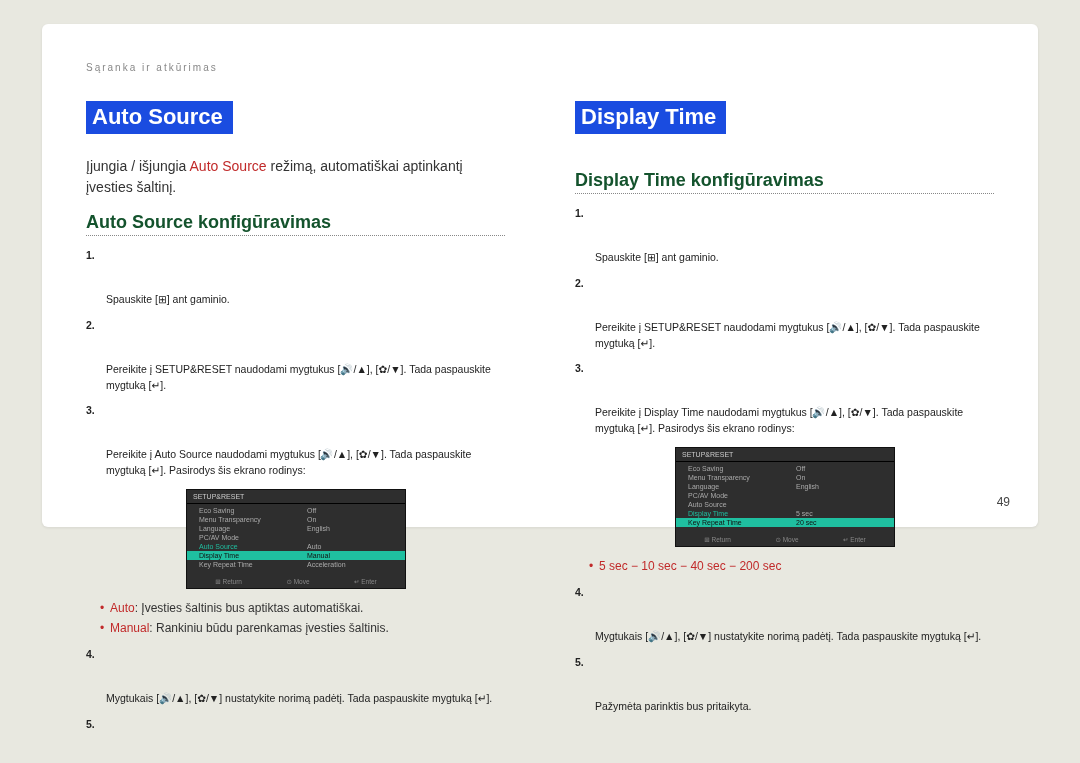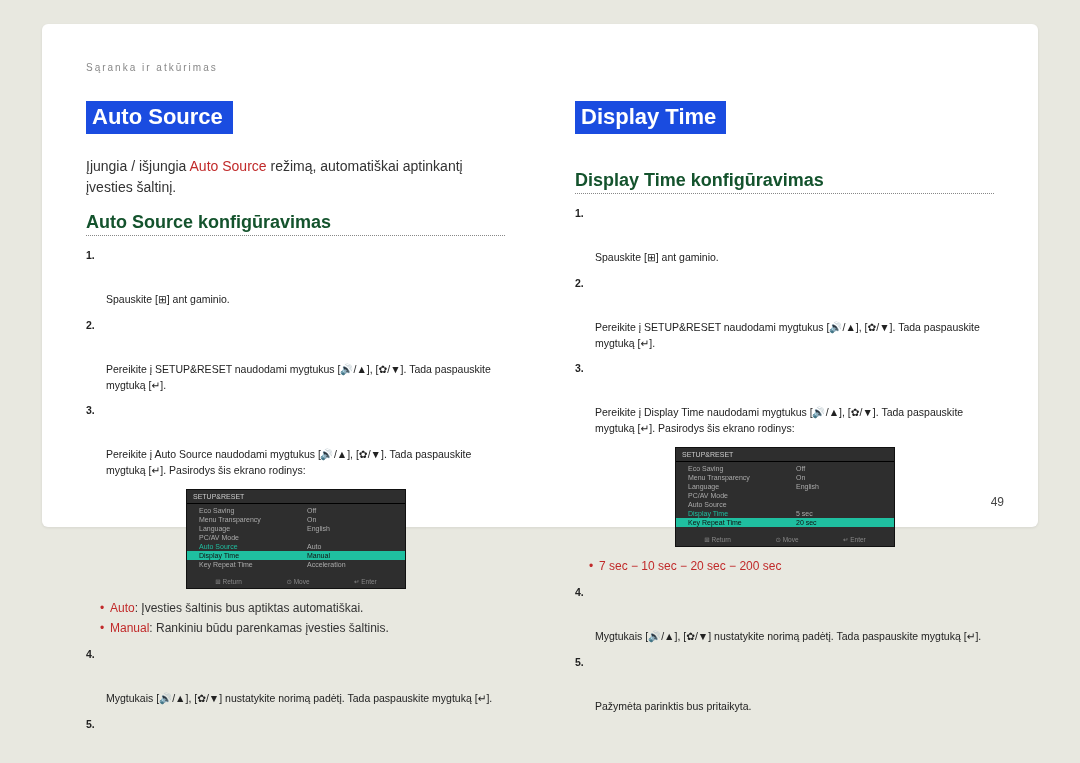--- a/index.html
+++ b/index.html
@@ -43,21 +43,21 @@
   .osd .rows { padding: 2px 0; }
   .osd .row { display: flex; padding: 1px 8px 1px 12px; }
   .osd .row .lab { flex: 1.2; }
   .osd .row .val { flex: 1; }
   .osd .row.sel { background: #1fbfa0; color: #111; }
   .osd .row.hi .lab { color: #1fbfa0; }
   .osd .foot { position: absolute; bottom: 2px; left: 0; right: 0; display: flex; justify-content: space-around; font-size: 6.5px; color: #888; padding: 0 6px; }
   .bullets { font-size: 12px; color: #333; margin: 0 0 10px 14px; }
   .bullets li { list-style: none; position: relative; padding-left: 10px; line-height: 1.5; margin-bottom: 2px; }
   .bullets li::before { content: "•"; position: absolute; left: 0; color: #c12a2a; }
-  .pnum { position: absolute; right: 34px; bottom: 18px; font-size: 12px; color: #444; }
+  .pnum { position: absolute; right: 28px; bottom: 18px; font-size: 12px; color: #444; }
 </style>
 </head>
 <body>
 
 <div class="page">
   <div class="breadcrumb">Sąranka ir atkūrimas</div>
 
   <div class="cols">
 
     <div class="col">
@@ -190,21 +190,21 @@
             </div>
           </div>
         <div class="foot">
           <span>⊞ Return</span>
           <span>⊙ Move</span>
           <span>↵ Enter</span>
         </div>
       </div>
 
       <ul class="bullets">
-        <li><span class="hl">7 sec − 10 sec − 20 sec − 200 sec</span></li>
+        <li><span class="hl">5 sec − 10 sec − 40 sec − 200 sec</span></li>
       </ul>
 
       <ol class="steps">
         <li>
             <span class="num">4.</span>
             <span class="txt">Mygtukais [🔊/▲], [✿/▼] nustatykite norimą padėtį. Tada paspauskite mygtuką [↵].</span>
           </li>
         <li>
             <span class="num">5.</span>
             <span class="txt">Pažymėta parinktis bus pritaikyta.</span>

